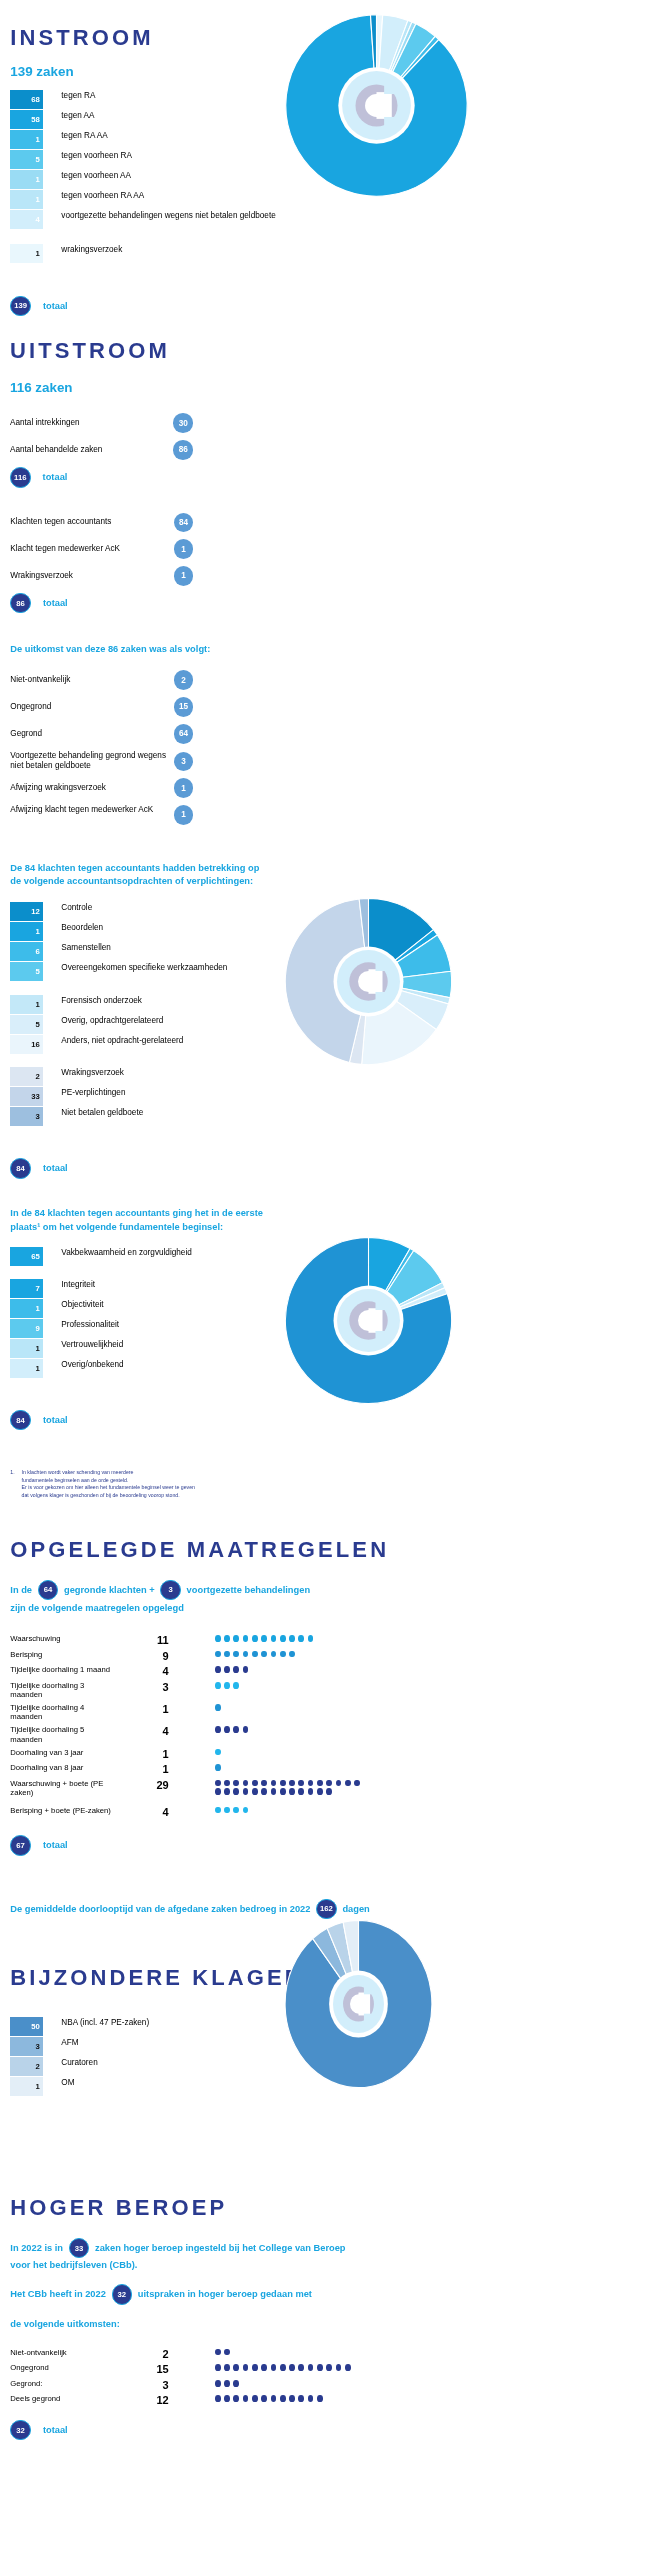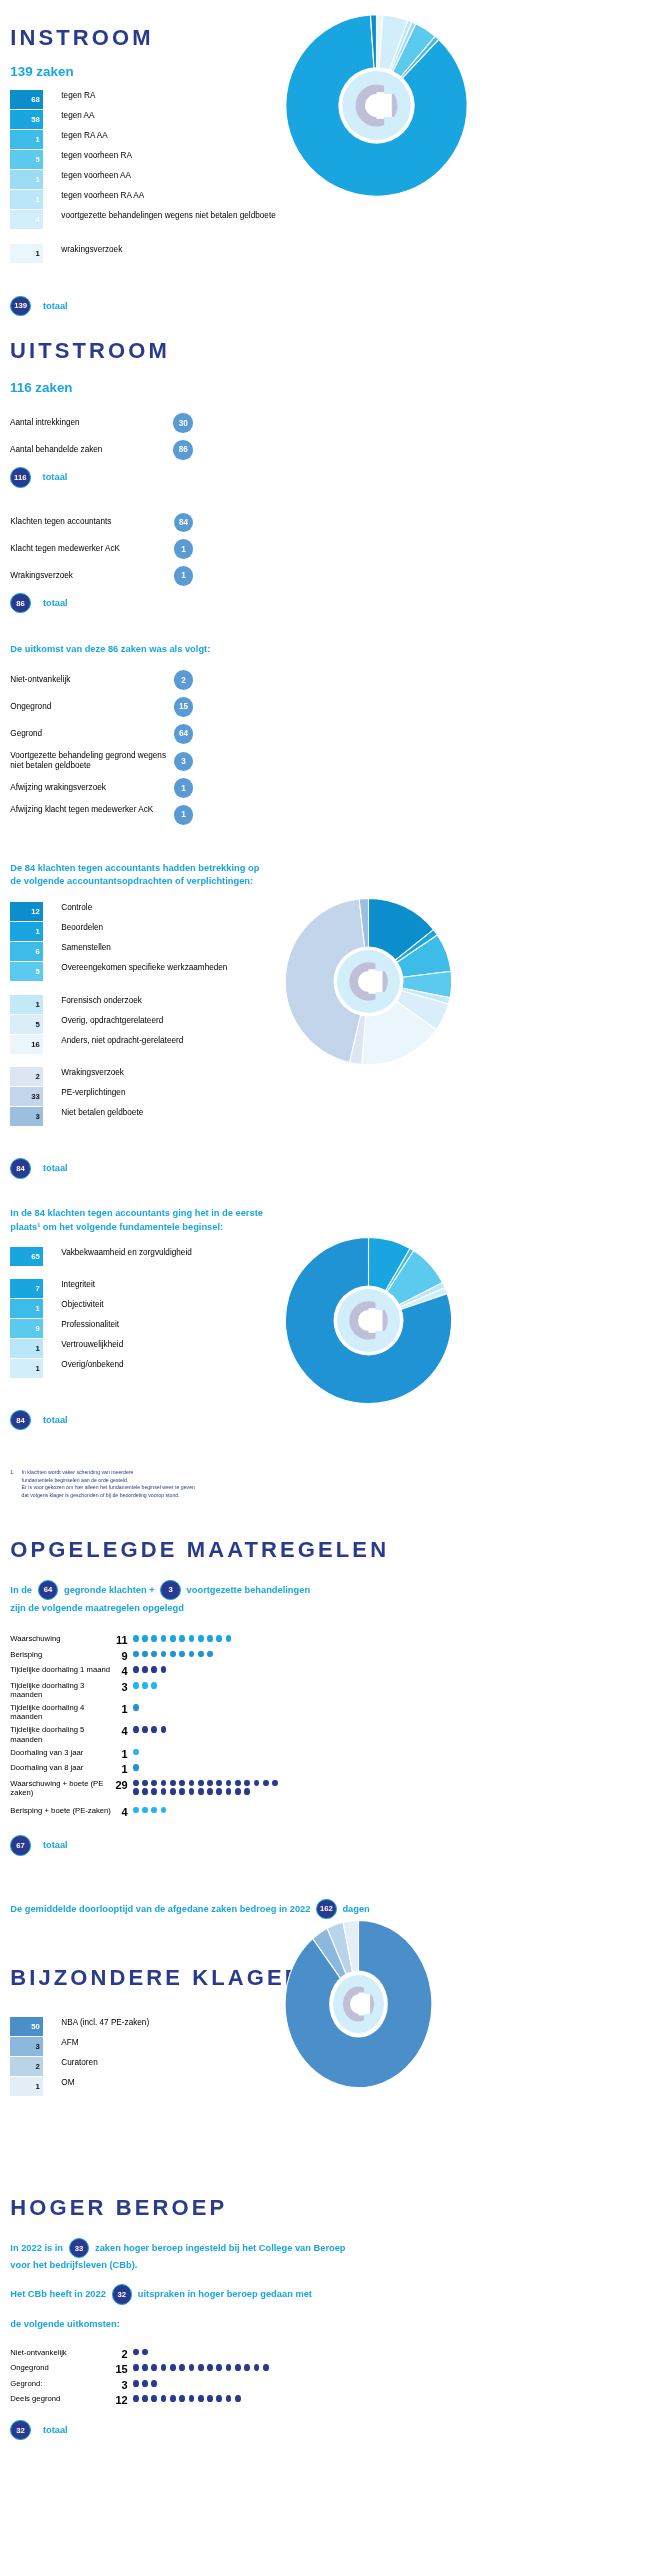--- a/index.html
+++ b/index.html
@@ -96,21 +96,21 @@
   
   .kv{
     display:flex;align-items:center;
     width:183px;
     margin-bottom:7.2px;
   }
   .kv .txt{flex:1;font-size:8.2px;line-height:1.25;padding-right:4.1px;}
   .kv .mid{font-size:7.7px;font-weight:700;color:#fff;margin-right:4.1px;}
 
   
-  .dotrow{display:flex;align-items:flex-start;margin-bottom:3.6px;}
+  .dotrow{display:flex;align-items:flex-start;margin-bottom:3.6px;gap:41px;}
   .dotrow .dlabel{width:103px;font-size:7.7px;line-height:9.3px;}
   .dotrow .dnum{width:14.4px;text-align:right;font-weight:700;font-size:11px;margin-right:5.2px;}
   .dots{display:flex;flex-wrap:wrap;max-width:157px;}
   .dot{width:5.7px;height:6.7px;border-radius:50%;margin:1px 3.6px 1px 0;flex:0 0 auto;}
 
   
   .fn{font-size:5.2px;color:#2a3b8f;line-height:1.45;display:flex;}
   .fn .fnum{width:11.3px;flex:0 0 11.3px;}
 
   

